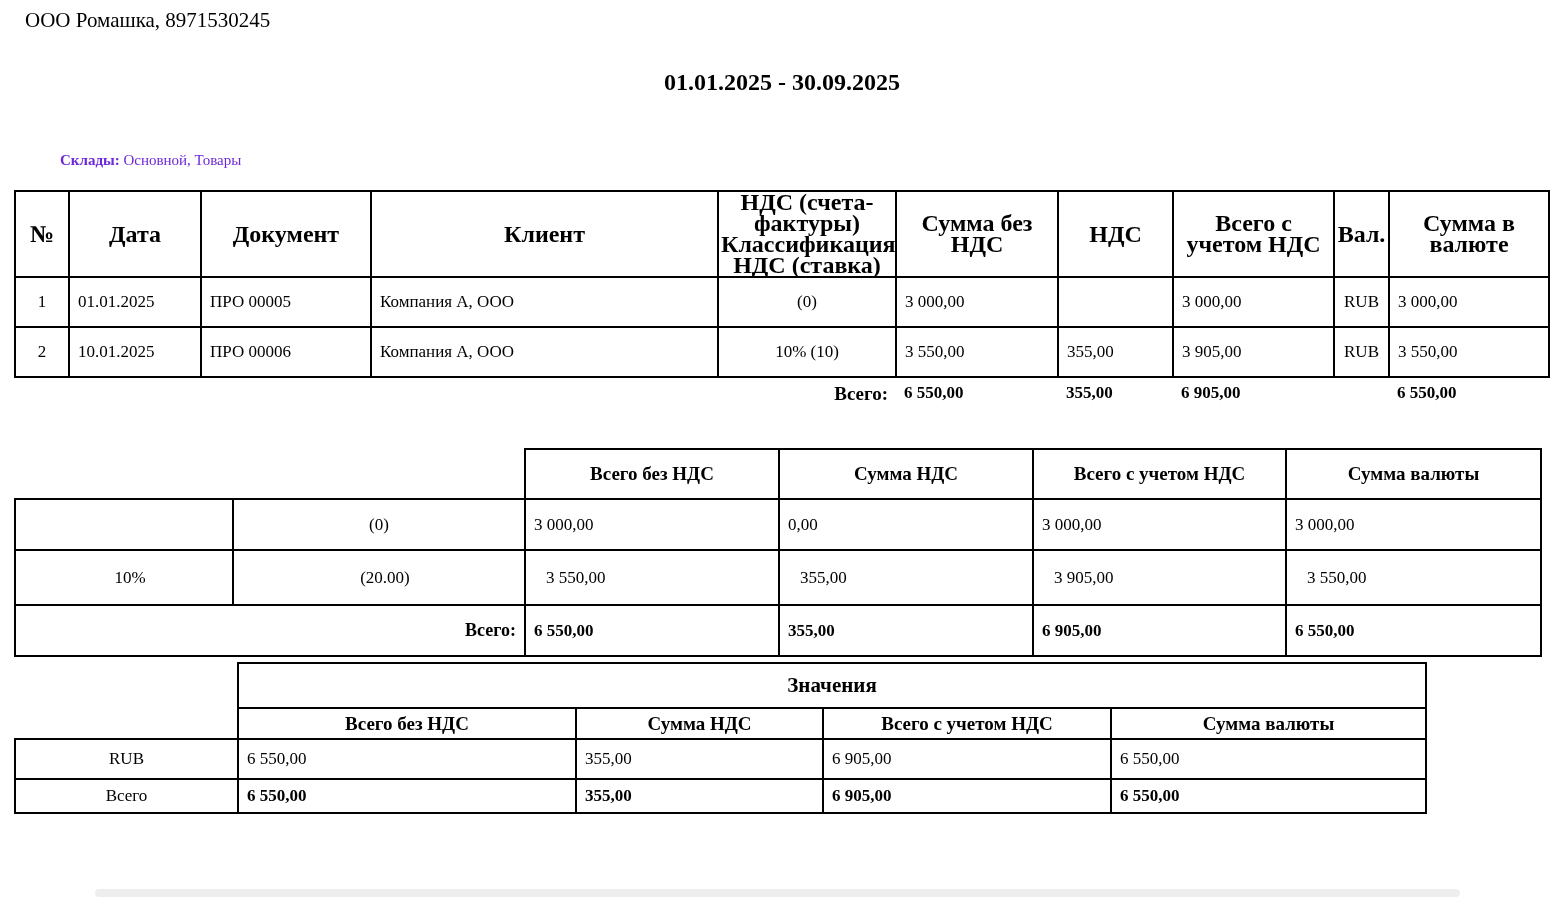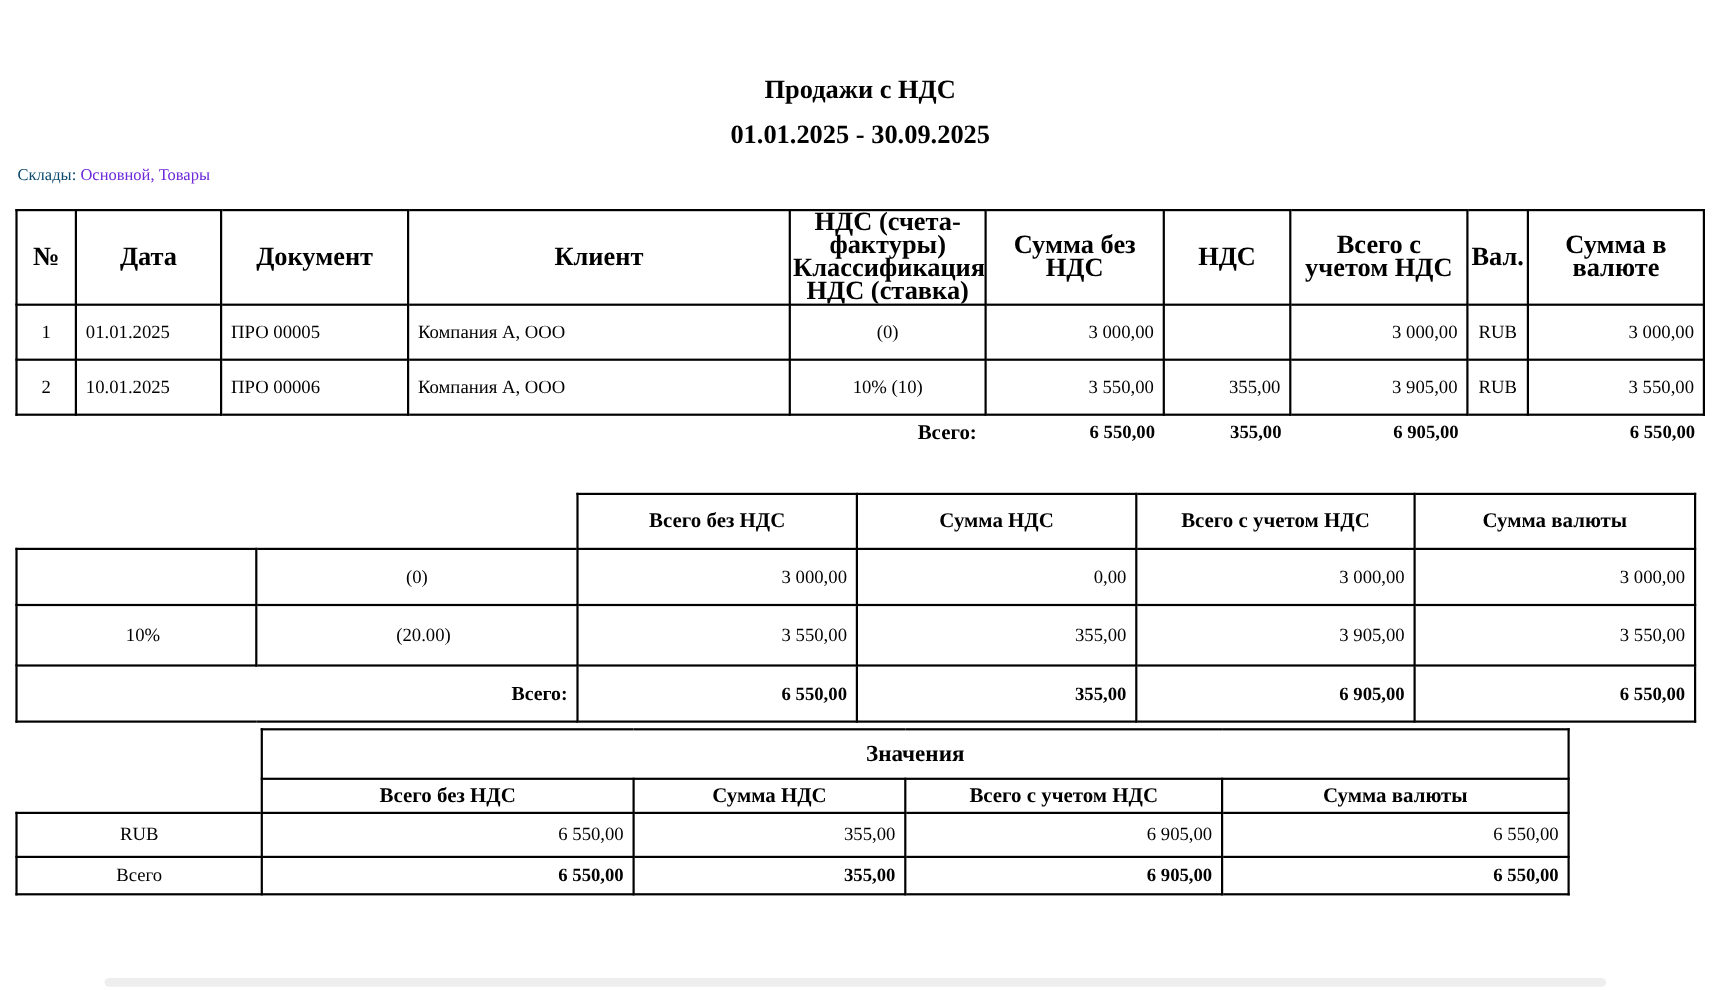--- a/index.html
+++ b/index.html
@@ -16,35 +16,35 @@
     font-size:21px;
   }
   .title-block{
     position:absolute;left:0;top:62px;width:100%;
     text-align:center;font-weight:bold;font-size:24px;line-height:41px;
   }
   .filters-line{
     position:absolute;left:16px;top:152px;
     font-size:15px;
   }
-  .filters-line .lbl{font-weight:normal;color:#0c4a6e;}
+  .filters-line .lbl{font-weight:bold;color:#6d28d9;margin-left:44px;}
   .filters-line .val{color:#6d28d9;}
   table{border-collapse:collapse;table-layout:fixed;}
   td,th{
     border:2px solid #000;
     padding:0 8px;
     overflow:hidden;
     font-weight:normal;
     font-size:17px;
     vertical-align:middle;
     background:#fff;
   }
   th{font-weight:bold;text-align:center;padding:0 2px;}
   .nb{border:none;background:transparent;}
-  .num{text-align:right;white-space:nowrap;}
+  .num{white-space:nowrap;}
   .ctr{text-align:center;}
   .lft{text-align:left;}
   .bold{font-weight:bold;}
   .small-hdr{font-size:12px;line-height:14px;}
   
   .main-table{position:absolute;left:14px;top:190px;width:1534px;}
   .main-table .hdr-row th{height:71px;font-size:24px;line-height:21px;}
   .main-table .data-row td{height:48px;}
   .main-table .totals-row td{
     border:none;height:30px;font-weight:bold;vertical-align:top;padding-top:5px;
@@ -66,23 +66,23 @@
   .hscrollbar{
     position:absolute;left:95px;top:889px;width:1365px;height:8px;
     background:#eeeeee;border-radius:4px;
   }
 </style>
 </head>
 <body>
 
 <div class="report">
 
+  <div class="company-line">ООО Ромашка, 8971530245</div>
 
   <div class="title-block">
-    <div>Продажи с НДС</div>
     <div>01.01.2025 - 30.09.2025</div>
   </div>
 
   <div class="filters-line">
     <span class="lbl">Склады:</span>
     <span class="val">Основной, Товары</span>
   </div>
 
   <table class="main-table">
     <colgroup>

